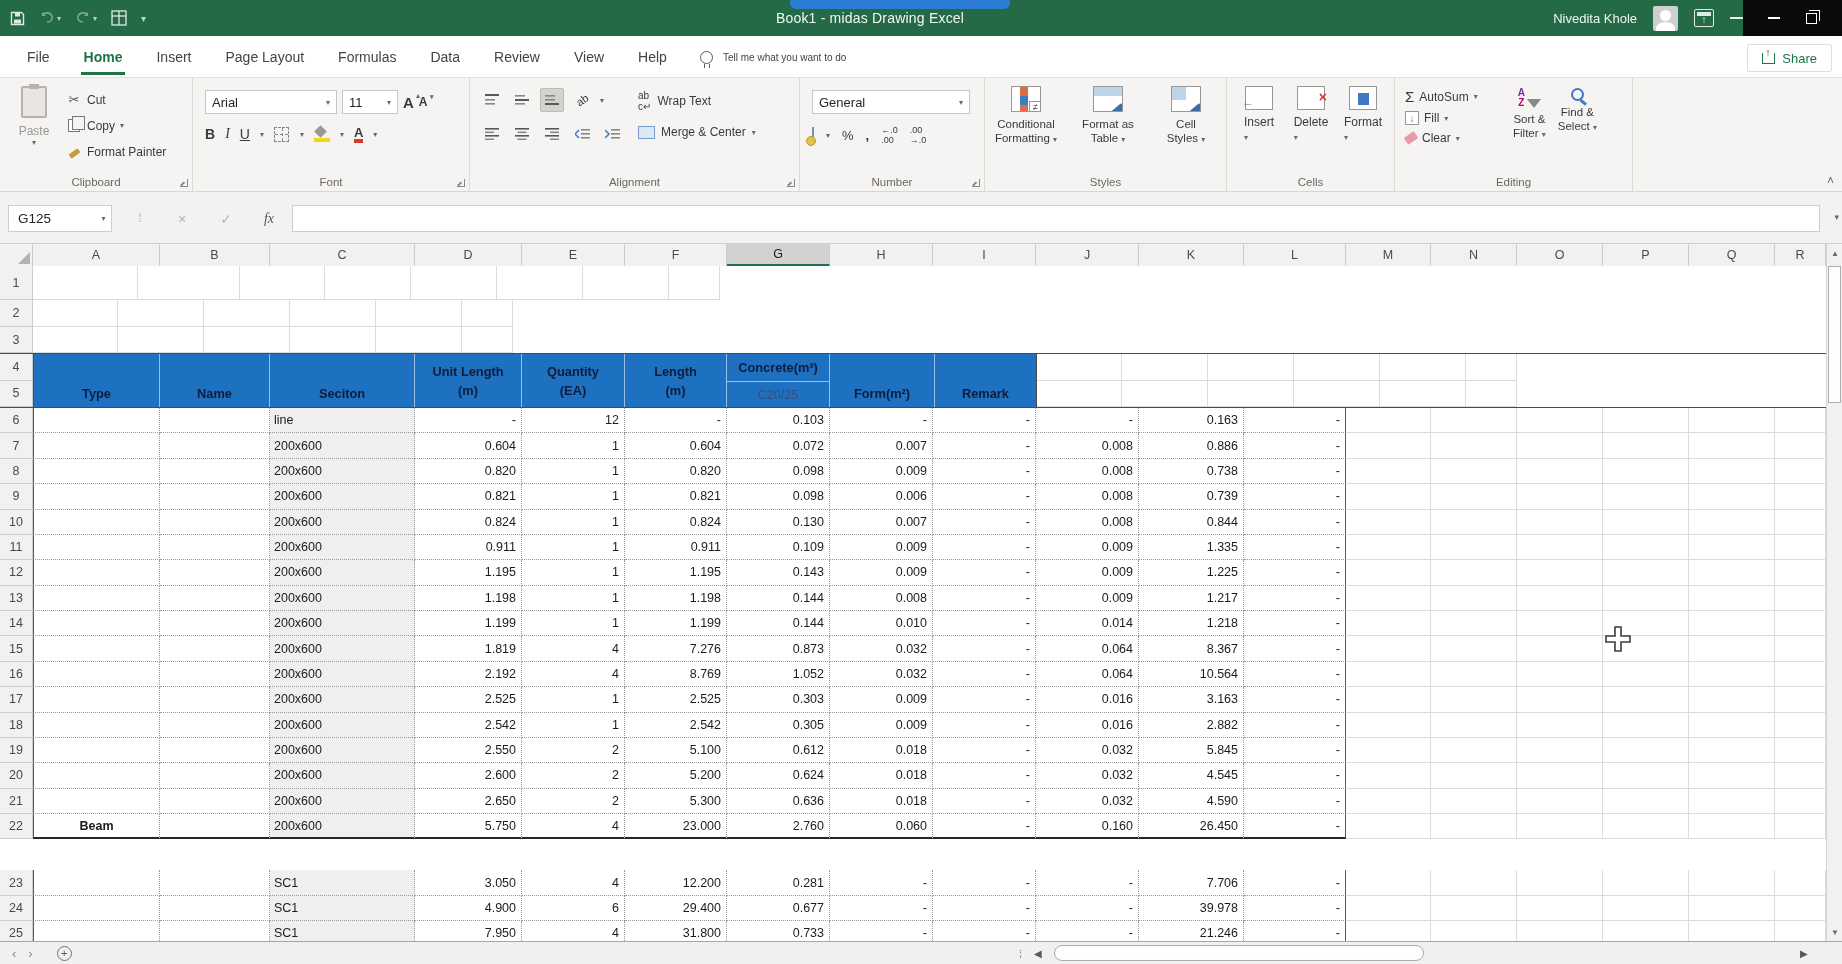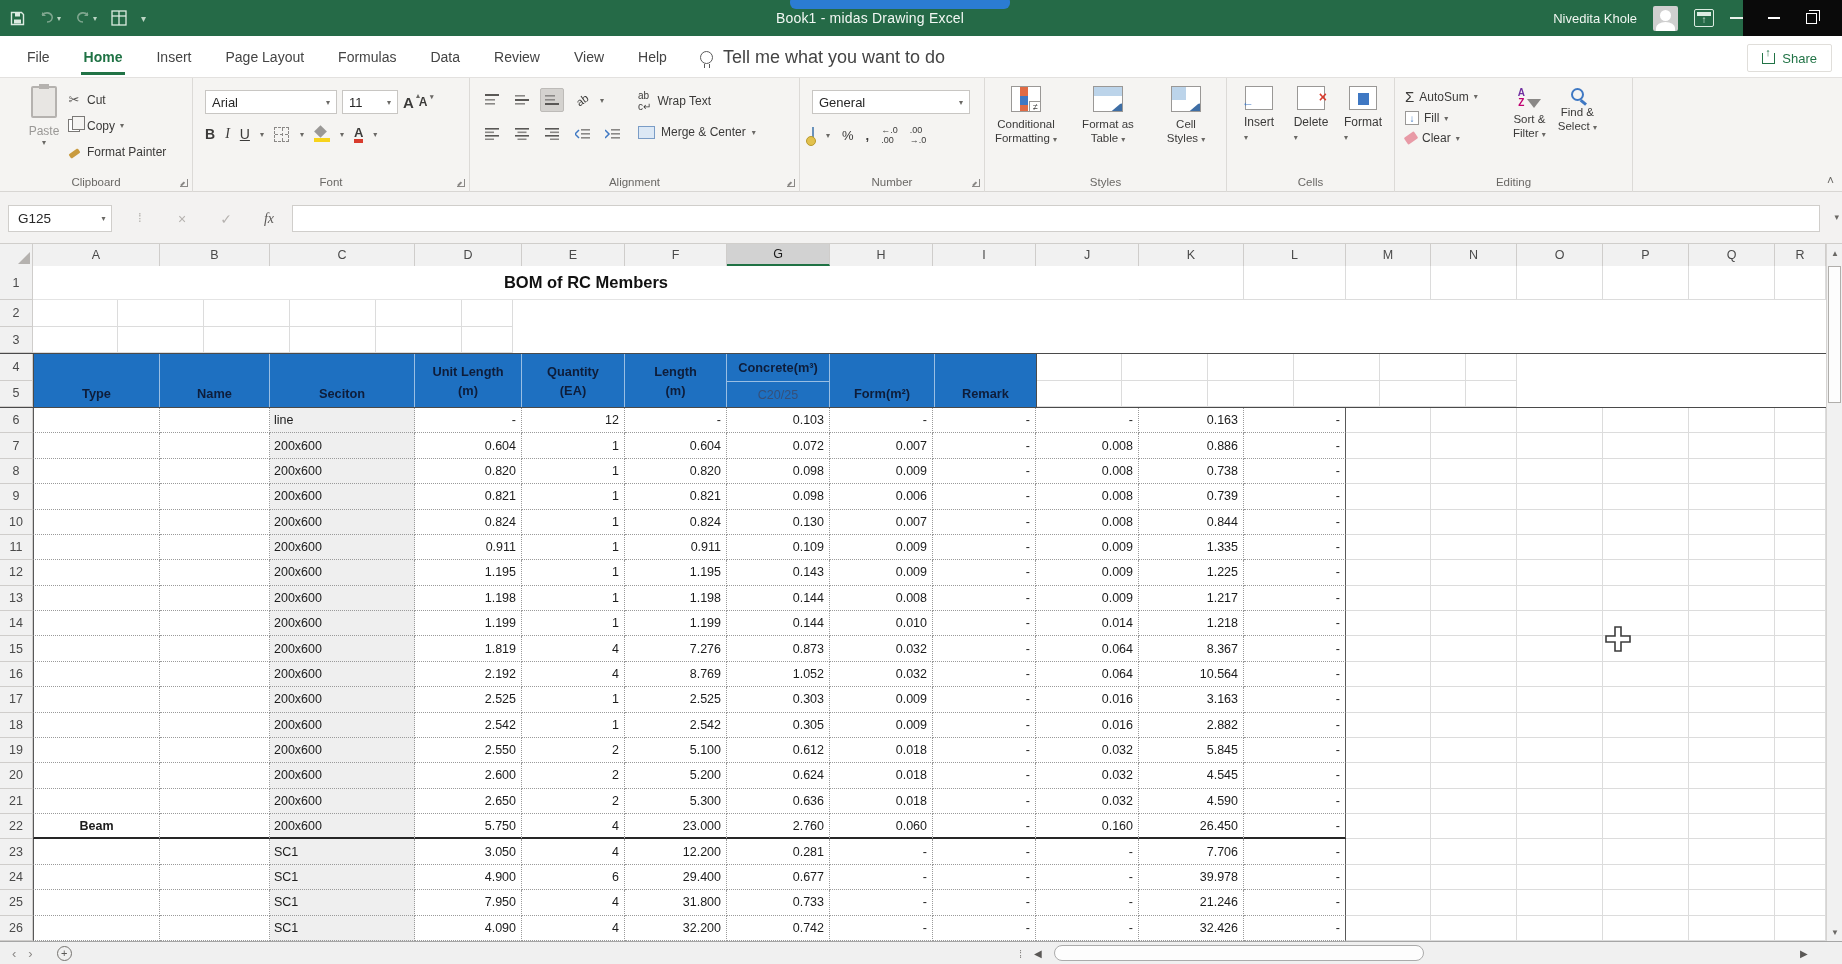--- a/index.html
+++ b/index.html
@@ -28,41 +28,41 @@
   .bk-min { width:12px; height:2px; background:#fff; }
   .bk-restore { width:11px; height:11px; border:1px solid #fff; position:relative; background:#0a0a0a; }
   .bk-restore::before { content:""; position:absolute; left:2px; top:-4px; width:10px; height:10px; border:1px solid #fff; border-bottom:none; border-left:none; }
 
   
   .tabrow { position:absolute; left:0; top:36px; width:1842px; height:42px; background:#ffffff; border-bottom:1px solid #e3e1df; }
   .tabs { position:absolute; left:10px; top:0; height:42px; display:flex; align-items:center; }
   .rtab { padding:0 17px; font-size:14px; color:#444; height:42px; display:flex; align-items:center; position:relative; cursor:default; }
   .rtab.active { color:#1f7244; font-weight:bold; }
   .rtab.active::after { content:""; position:absolute; left:14px; right:14px; bottom:3px; height:3px; background:#217346; }
-  .tellme { position:absolute; left:700px; top:0; height:42px; display:flex; align-items:center; gap:10px; font-size:18px; color:#444; }
+  .tellme { position:absolute; left:700px; top:0; height:42px; display:flex; align-items:center; gap:10px; font-size:10px; color:#444; }
   .bulb { width:13px; height:13px; border:1.5px solid #5a5a5a; border-radius:50%; position:relative; }
   .bulb::after { content:""; position:absolute; left:3px; bottom:-5px; width:4px; height:4px; border-left:1.5px solid #5a5a5a; border-right:1.5px solid #5a5a5a; }
   .share-btn { position:absolute; right:10px; top:8px; height:28px; padding:0 14px; display:flex; align-items:center; gap:7px;
     font-size:13px; color:#217346; border:1px solid #e0deda; background:#fff; border-radius:2px; }
   .share-glyph { width:13px; height:11px; border:1px solid #217346; border-top:none; position:relative; }
   .share-glyph::before { content:"↑"; position:absolute; left:2px; top:-7px; font-size:11px; color:#217346; }
 
   
   .ribbon { position:absolute; left:0; top:78px; width:1842px; height:114px; background:#f5f4f2; border-bottom:1px solid #d8d6d3; display:flex; }
   .rgroup { position:relative; height:114px; border-right:1px solid #dcdad7; }
   .glabel { position:absolute; left:0; right:0; bottom:4px; text-align:center; font-size:11.5px; color:#6a6865; }
   .launcher { position:absolute; right:4px; bottom:5px; width:8px; height:8px; border-right:1.5px solid #8a8886; border-bottom:1.5px solid #8a8886; }
   .launcher::before { content:""; position:absolute; right:2px; bottom:2px; width:5px; height:1.5px; background:#8a8886; transform:rotate(-45deg); }
   .smallrow { display:flex; align-items:center; gap:5px; font-size:12px; color:#3b3a39; height:19px; }
   .caret { font-size:8px; color:#6a6865; }
   .icon16 { width:16px; height:16px; display:inline-flex; align-items:center; justify-content:center; }
 
   
   .g-clip { width:193px; }
-  .paste-big { position:absolute; left:20px; top:8px; width:48px; height:76px; display:flex; flex-direction:column; align-items:center; color:#9a9896; font-size:12px; }
+  .paste-big { position:absolute; left:10px; top:8px; width:48px; height:76px; display:flex; flex-direction:column; align-items:center; color:#9a9896; font-size:12px; }
   .clipb { width:26px; height:32px; border:2px solid #b5b2af; border-radius:2px; position:relative; background:#e8e6e3; margin-bottom:6px; }
   .clipb::before { content:""; position:absolute; left:6px; top:-4px; width:10px; height:5px; background:#b5b2af; }
   .clip-stack { position:absolute; left:66px; top:12px; display:flex; flex-direction:column; gap:7px; }
   .scissors { color:#5a5856; font-size:13px; }
   .copy-ic { width:12px; height:13px; border:1px solid #7a7876; background:#fff; position:relative; }
   .copy-ic::before { content:""; position:absolute; left:3px; top:-4px; width:11px; height:12px; border:1px solid #7a7876; background:#f5f4f2; }
   .fp-ic { width:13px; height:13px; position:relative; }
   .fp-ic::before { content:""; position:absolute; left:1px; top:6px; width:11px; height:5px; background:#c99b3f; transform:rotate(-35deg); border-radius:1px; }
 
   
@@ -574,21 +574,20 @@
         <div class="colhdr" style="width: 86px;">N</div>
         <div class="colhdr" style="width: 86px;">O</div>
         <div class="colhdr" style="width: 86px;">P</div>
         <div class="colhdr" style="width: 86px;">Q</div>
         <div class="colhdr" style="width: 51px;">R</div>
       </div>
     <div id="sheet-body">
 
       <div class="g-row" style="height: 34px;">
           <div class="rowhdr">1</div>
-          <div class="cell title-cell" style="width: 1106px;">BOM of RC Members</div>
           <div class="cell plain" style="width: 105px;"></div>
           <div class="cell plain" style="width: 102px;"></div>
           <div class="cell plain" style="width: 85px;"></div>
           <div class="cell plain" style="width: 86px;"></div>
           <div class="cell plain" style="width: 86px;"></div>
           <div class="cell plain" style="width: 86px;"></div>
           <div class="cell plain" style="width: 86px;"></div>
           <div class="cell plain" style="width: 51px;"></div>
         </div>
         <div class="g-row" style="height: 27px;">
@@ -1010,21 +1009,21 @@
           <div class="cell dcell num" style="width: 103px;">0.160</div>
           <div class="cell dcell num" style="width: 105px;">26.450</div>
           <div class="cell dcell num l-col" style="width: 102px;">-</div>
           <div class="cell plain" style="width: 85px;"></div>
           <div class="cell plain" style="width: 86px;"></div>
           <div class="cell plain" style="width: 86px;"></div>
           <div class="cell plain" style="width: 86px;"></div>
           <div class="cell plain" style="width: 86px;"></div>
           <div class="cell plain" style="width: 51px;"></div>
         </div>
-        <div class="g-row" style="height: 25.381px;">
+        <div class="g-row" style="height: 25.381px; margin-top: 31px;">
           <div class="rowhdr">23</div>
           <div class="cell dcell a-col" style="width: 127px;"></div>
           <div class="cell dcell" style="width: 110px;"></div>
           <div class="cell dcell txt secfill" style="width: 145px;">SC1</div>
           <div class="cell dcell num" style="width: 107px;">3.050</div>
           <div class="cell dcell num" style="width: 103px;">4</div>
           <div class="cell dcell num" style="width: 102px;">12.200</div>
           <div class="cell dcell num" style="width: 103px;">0.281</div>
           <div class="cell dcell num" style="width: 103px;">-</div>
           <div class="cell dcell num" style="width: 103px;">-</div>

